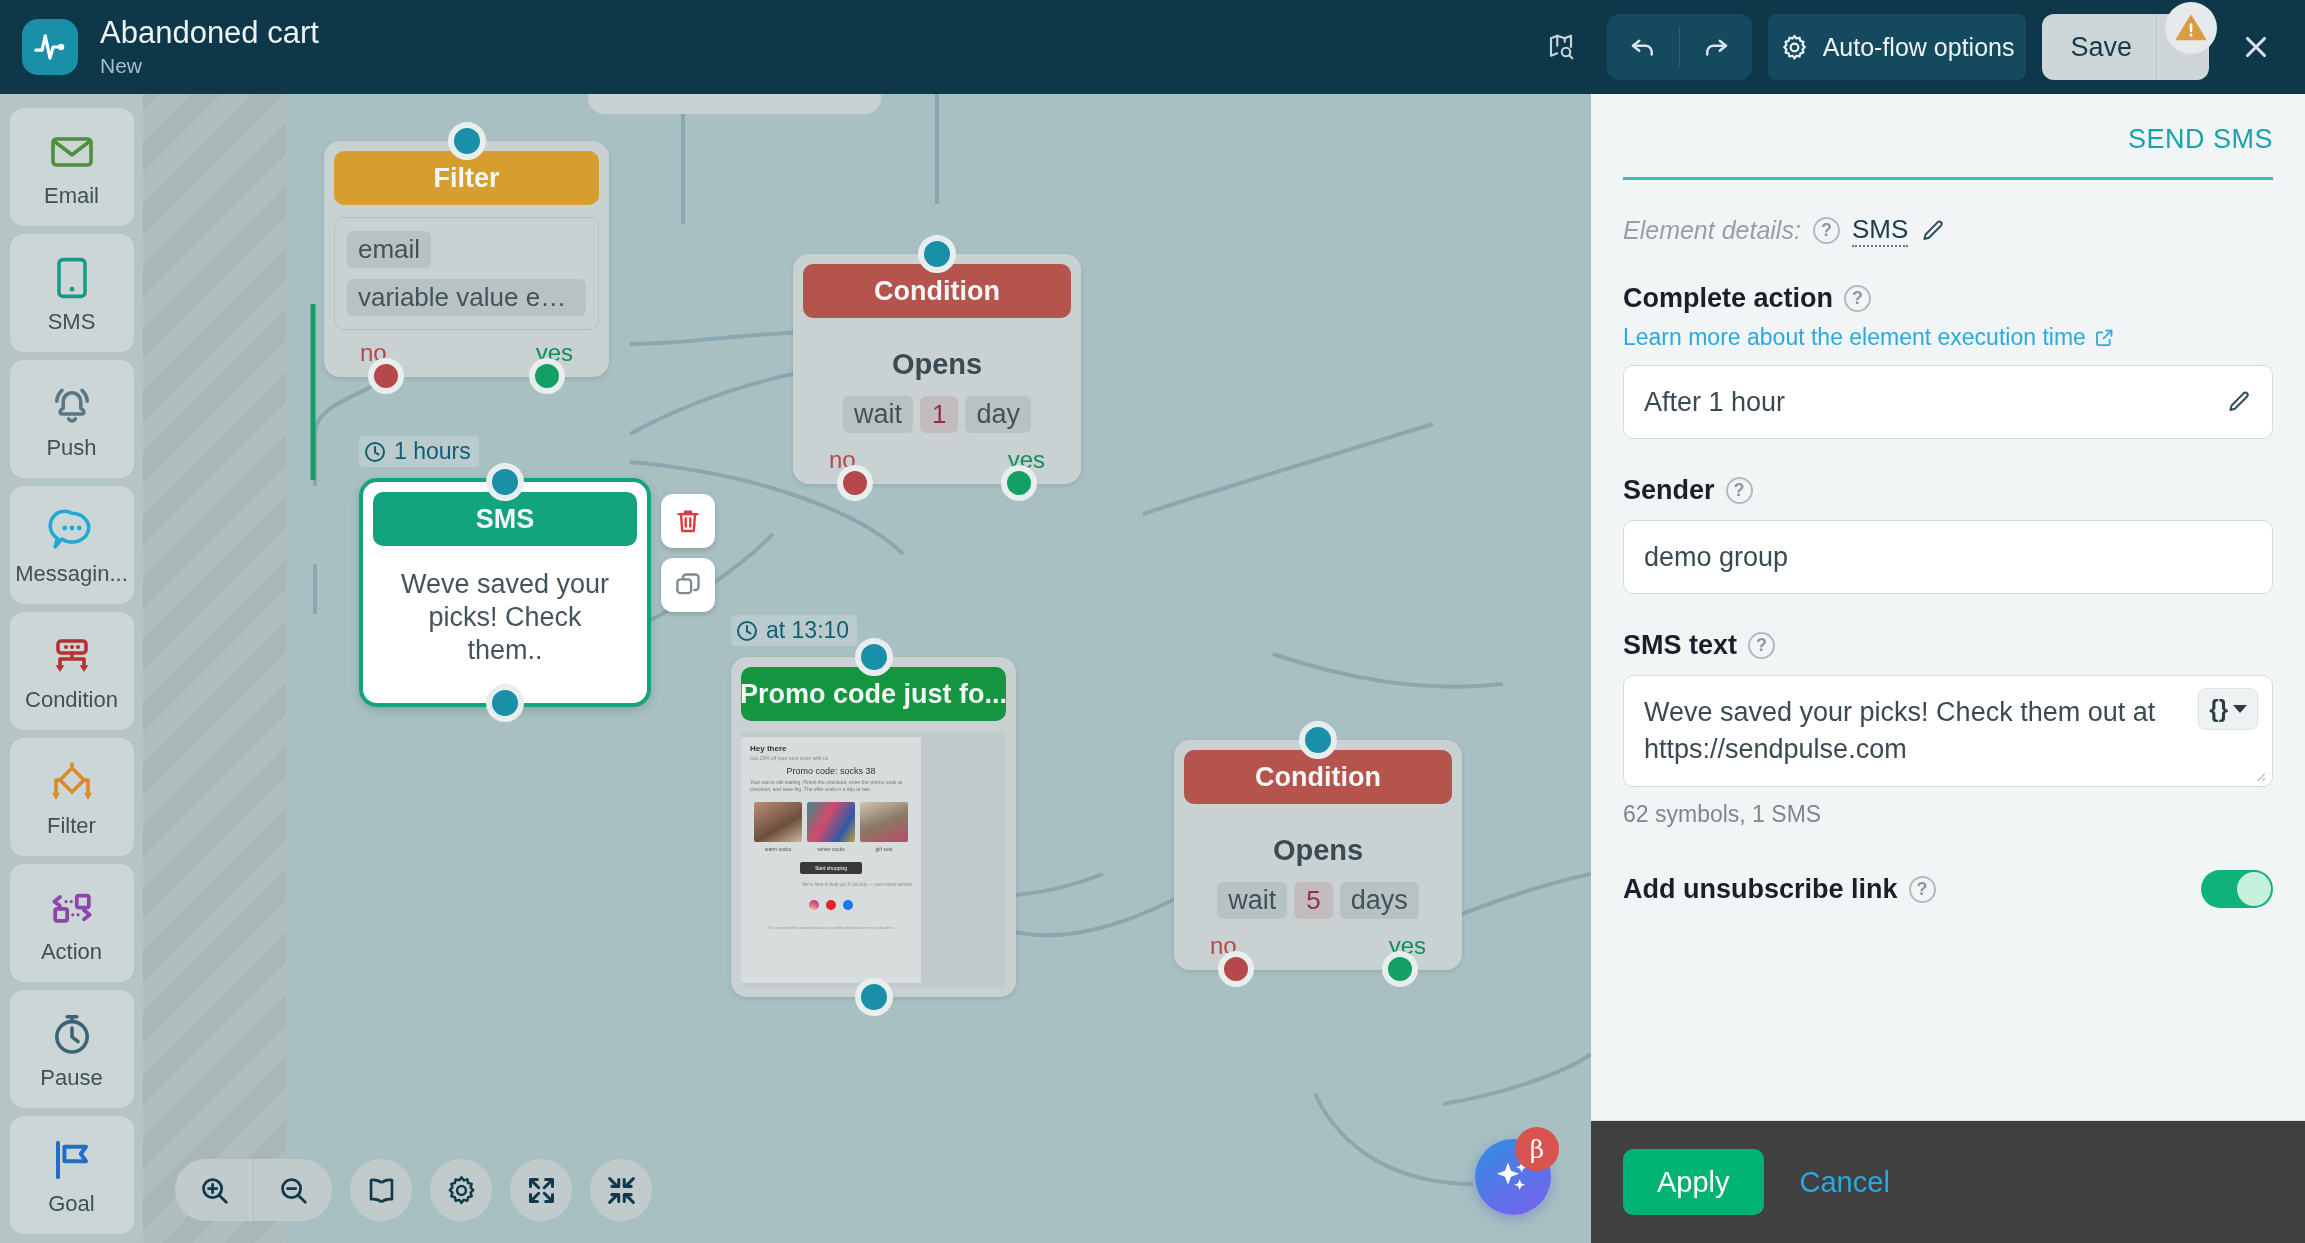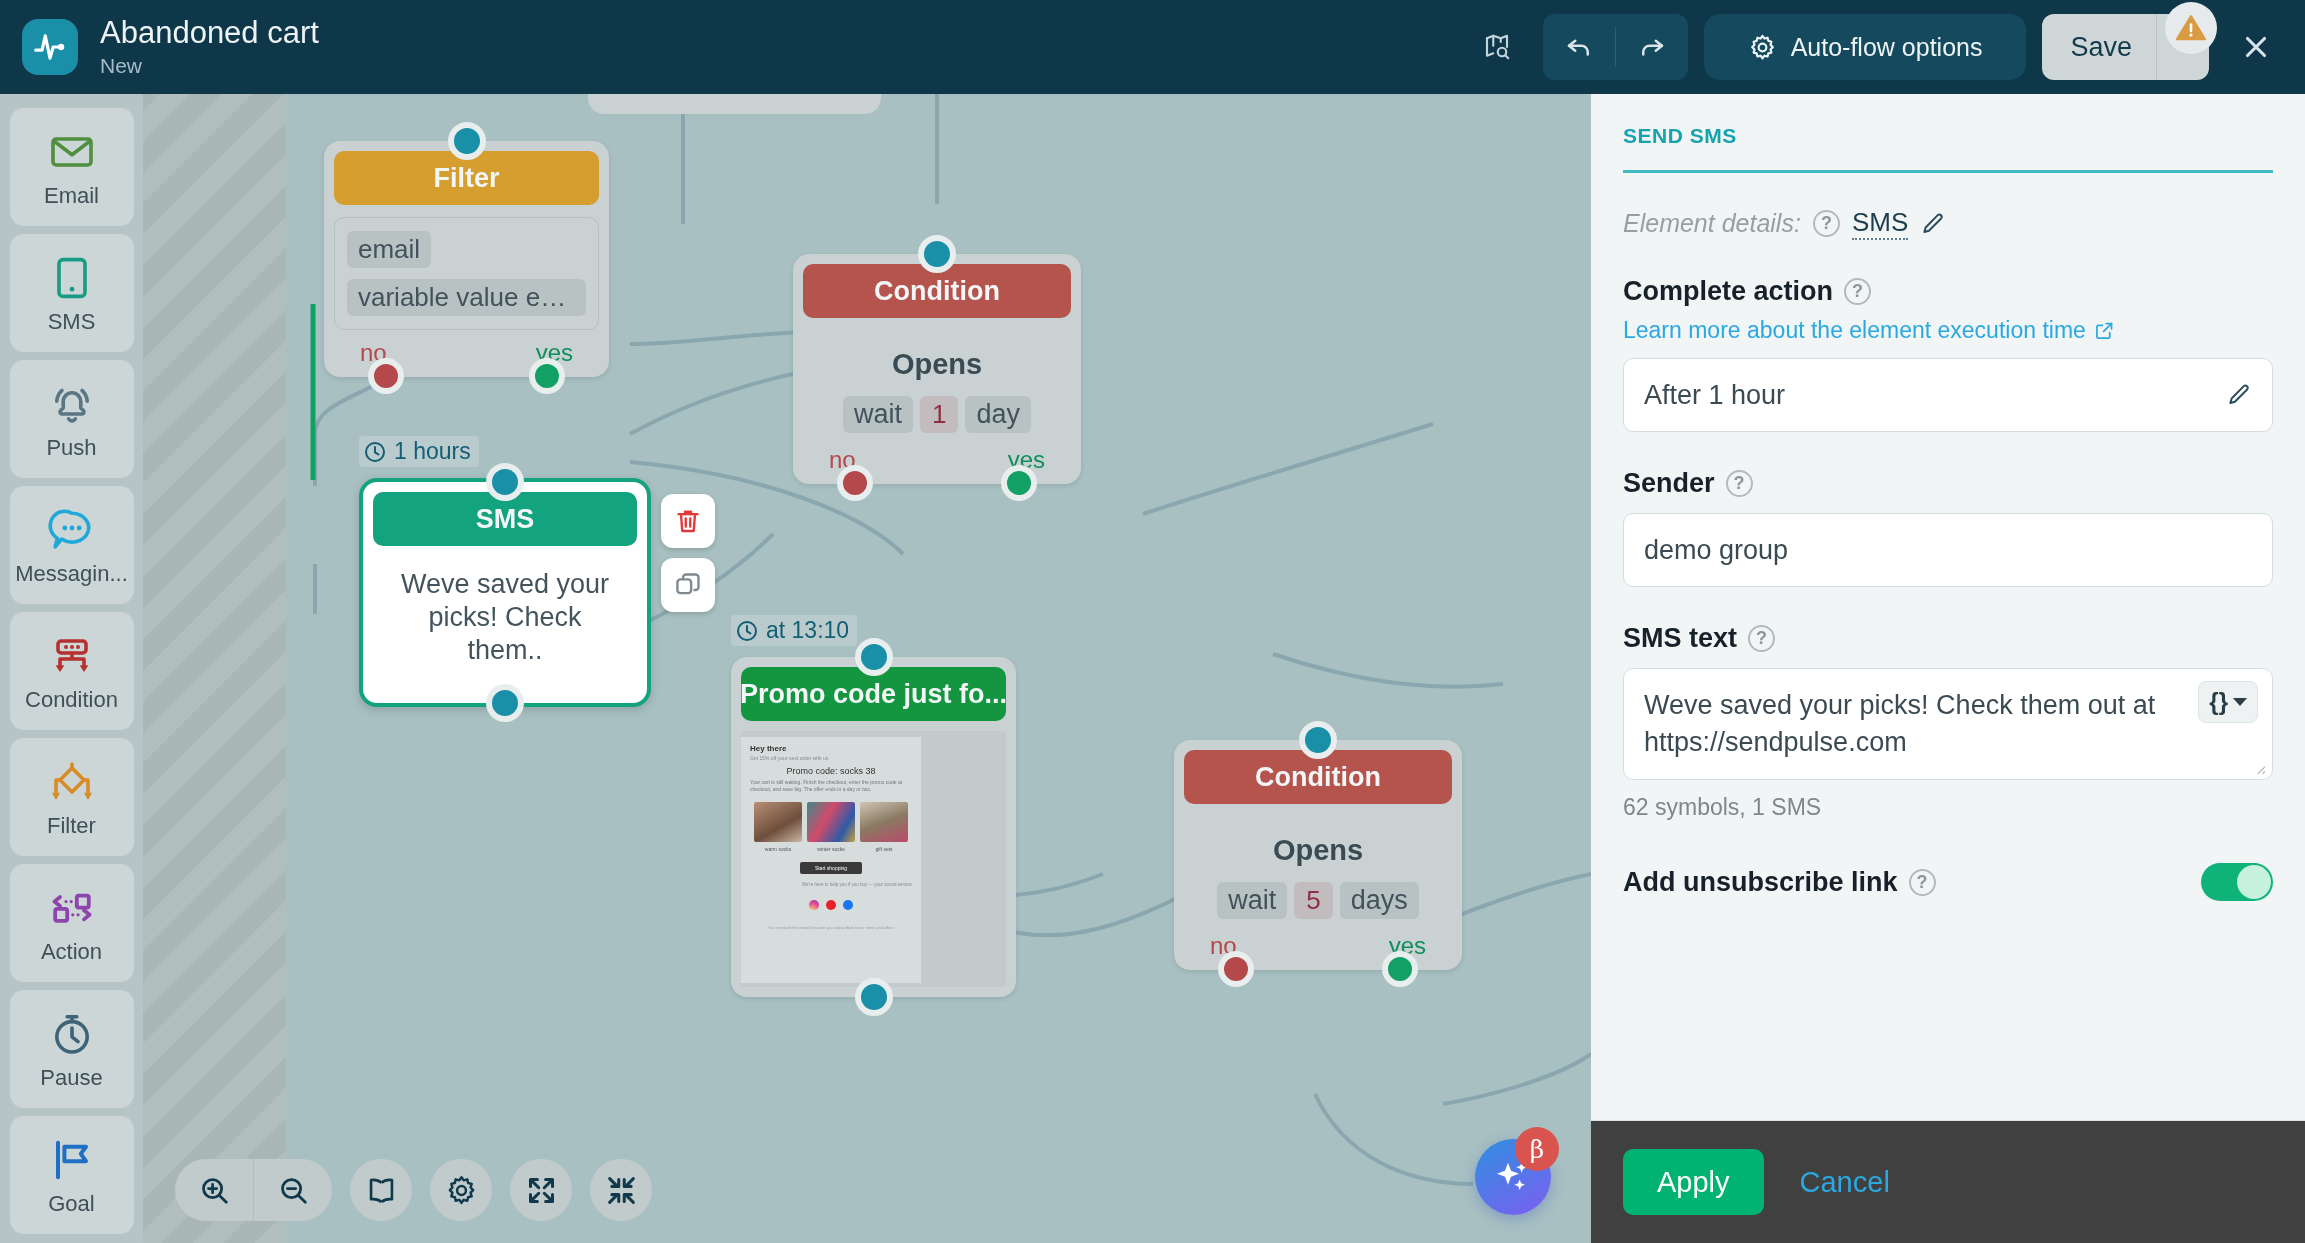--- a/index.html
+++ b/index.html
@@ -44,21 +44,21 @@
   }
   #undo-redo-group .ur-btn {
     width: 72px; height: 66px; display: flex; align-items: center; justify-content: center;
     cursor: pointer; color: #d7e4ea;
   }
   #undo-redo-group .ur-sep { width: 1px; height: 40px; background: #2b6075; }
   #undo-redo-group svg { width: 30px; height: 30px; }
 
   #autoflow-btn {
     display: flex; align-items: center; gap: 14px; background: #14495e;
-    height: 66px; border-radius: 16px; padding: 0 44px; margin-left: 16px;
+    height: 66px; border-radius: 8px; padding: 0 12px; margin-left: 16px;
     color: #eef4f6; font-size: 25px; cursor: pointer; white-space: nowrap;
   }
   #autoflow-btn svg { width: 29px; height: 29px; flex: none; }
 
   #save-group {
     position: relative; display: flex; align-items: center; margin-left: 16px;
     height: 66px; background: #cfd6d8; border-radius: 12px; overflow: visible;
   }
   #save-btn {
     height: 66px; display: flex; align-items: center; padding: 0 24px 0 28px;
@@ -260,21 +260,21 @@
     display: flex; align-items: center; justify-content: center;
     font-family: "DejaVu Serif", serif;
   }
 
   
   #panel {
     position: absolute; top: 94px; right: 0; width: 714px; height: 1149px;
     background: #f1f5f6; display: flex; flex-direction: column; z-index: 35;
   }
   #panel-scroll { flex: 1; overflow: hidden; padding: 30px 32px 0 32px; }
-  #panel-title { color: #16a3ad; font-size: 21px; font-weight: 700; letter-spacing: 0.5px; }
+  #panel-title { color: #16a3ad; font-size: 27px; font-weight: 400; letter-spacing: 0.5px; text-align: right; }
   #panel-rule { height: 3px; background: #3fb9c4; margin-top: 22px; }
 
   .help-dot {
     width: 27px; height: 27px; border-radius: 50%; border: 2px solid #b2babd;
     color: #8d979b; font-size: 18px; display: inline-flex; align-items: center;
     justify-content: center; cursor: pointer; flex: none; font-weight: 700;
   }
   #element-details-row { display: flex; align-items: center; gap: 12px; margin-top: 34px; }
   #element-details-label { font-size: 25px; color: #96a0a4; font-style: italic; }
   #element-details-value {

